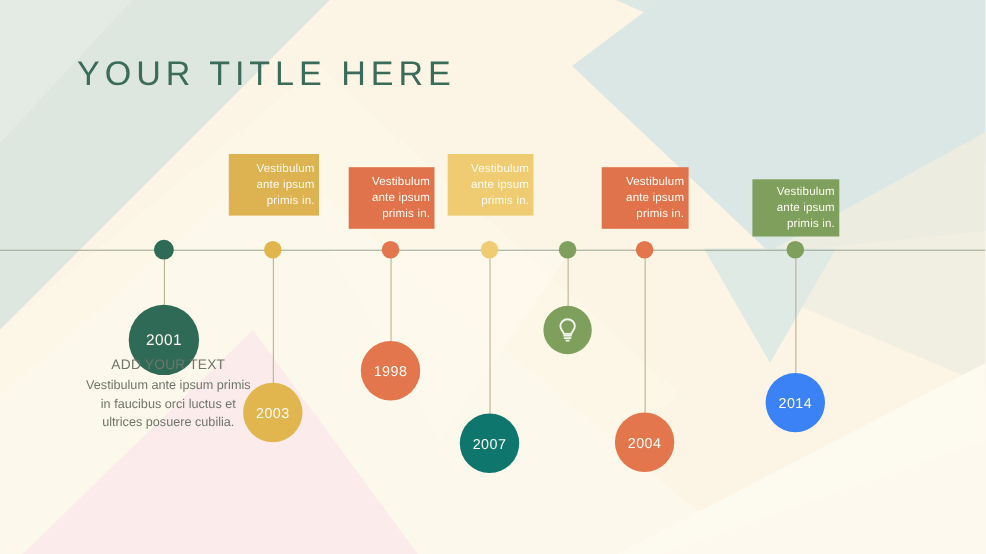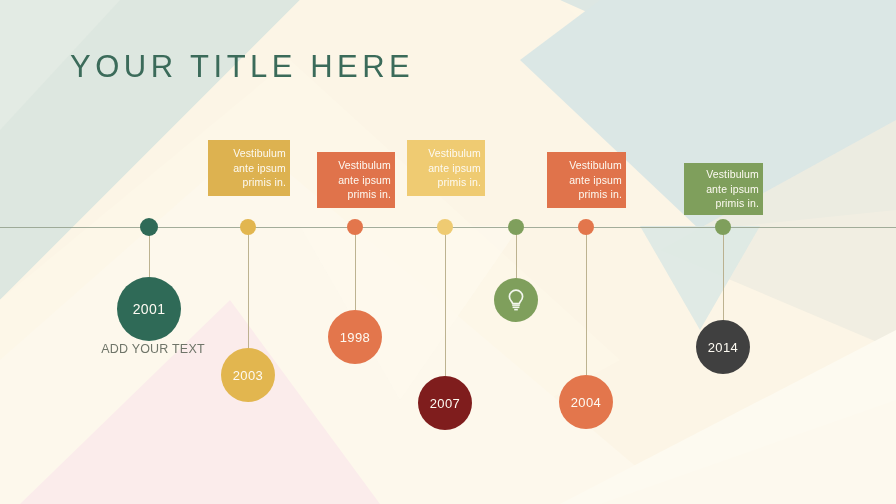--- a/index.html
+++ b/index.html
@@ -95,21 +95,21 @@
     font-size: 31px;
     letter-spacing: 4.5px;
     color: #3b6b5a;
     white-space: nowrap;
   }
 
   
   .desc {
     position: absolute;
     left: 77px;
-    top: 342px;
+    top: 324px;
     width: 152px;
     text-align: center;
   }
   .desc-head {
     font-size: 12.5px;
     color: #6f7569;
     letter-spacing: 0.2px;
     margin-bottom: 5px;
     white-space: nowrap;
   }
@@ -186,21 +186,21 @@
         <div class="bubble" style="left: 328px; top: 310px; width: 54px; height: 54px; background: rgb(227, 118, 76);">1998</div>
       </div>
       <div class="node">
         <div class="card" style="left: 407px; top: 140px; width: 78px; height: 56px; background: rgb(239, 203, 114);">
           <span>Vestibulum</span>
           <span>ante ipsum</span>
           <span>primis in.</span>
         </div>
         <div class="stem" style="left: 445px; top: 227px; height: 149px; background: rgb(182, 171, 134);"></div>
         <div class="dot" style="left: 437px; top: 219px; width: 16px; height: 16px; background: rgb(239, 203, 114);"></div>
-        <div class="bubble" style="left: 418px; top: 376px; width: 54px; height: 54px; background: #7f1d1d;">2007</div>
+        <div class="bubble" style="left: 418px; top: 376px; width: 54px; height: 54px; background: #0f766e;">2007</div>
       </div>
       <div class="node">
         <div class="stem" style="left: 516px; top: 227px; height: 51px; background: rgb(182, 171, 134);"></div>
         <div class="dot" style="left: 508px; top: 219px; width: 16px; height: 16px; background: rgb(127, 159, 92);"></div>
         <div class="bulb-wrap" style="left: 494px; top: 278px; width: 44px; height: 44px; background: rgb(127, 159, 92);">
           <svg width="22" height="24" viewBox="0 0 22 24">
             <path d="M11 2.2c-3.7 0-6.6 2.8-6.6 6.2 0 2.2 1.1 3.7 2.1 5 .6.8 1 1.3 1.1 2.1h6.8c.1-.8.5-1.3 1.1-2.1 1-1.3 2.1-2.8 2.1-5 0-3.4-2.9-6.2-6.6-6.2z" fill="none" stroke="#f3f7ee" stroke-width="1.7"></path>
             <line x1="7.2" y1="17.1" x2="14.8" y2="17.1" stroke="#f3f7ee" stroke-width="1.6"></line>
             <line x1="7.6" y1="19.3" x2="14.4" y2="19.3" stroke="#f3f7ee" stroke-width="1.6"></line>
             <line x1="9.2" y1="21.6" x2="12.8" y2="21.6" stroke="#f3f7ee" stroke-width="1.6"></line>
@@ -218,21 +218,22 @@
         <div class="bubble" style="left: 559px; top: 375px; width: 54px; height: 54px; background: rgb(227, 118, 76);">2004</div>
       </div>
       <div class="node">
         <div class="card" style="left: 684px; top: 163px; width: 79px; height: 52px; background: rgb(127, 159, 92);">
           <span>Vestibulum</span>
           <span>ante ipsum</span>
           <span>primis in.</span>
         </div>
         <div class="stem" style="left: 723px; top: 227px; height: 112px; background: rgb(182, 171, 134);"></div>
         <div class="dot" style="left: 715px; top: 219px; width: 16px; height: 16px; background: rgb(127, 159, 92);"></div>
-        <div class="bubble" style="left: 696px; top: 320px; width: 54px; height: 54px; background: #404040;">2014</div>
+        <div class="bubble" style="left: 696px; top: 339px; width: 54px; height: 54px; background: #3b82f6;">2014</div>
       </div>
     </div>
 
   <div class="desc">
     <div class="desc-head">ADD YOUR TEXT</div>
+    <div class="desc-body">Vestibulum ante ipsum primis in faucibus orci luctus et ultrices posuere cubilia.</div>
   </div>
 
 </div>
 
 </body></html>

